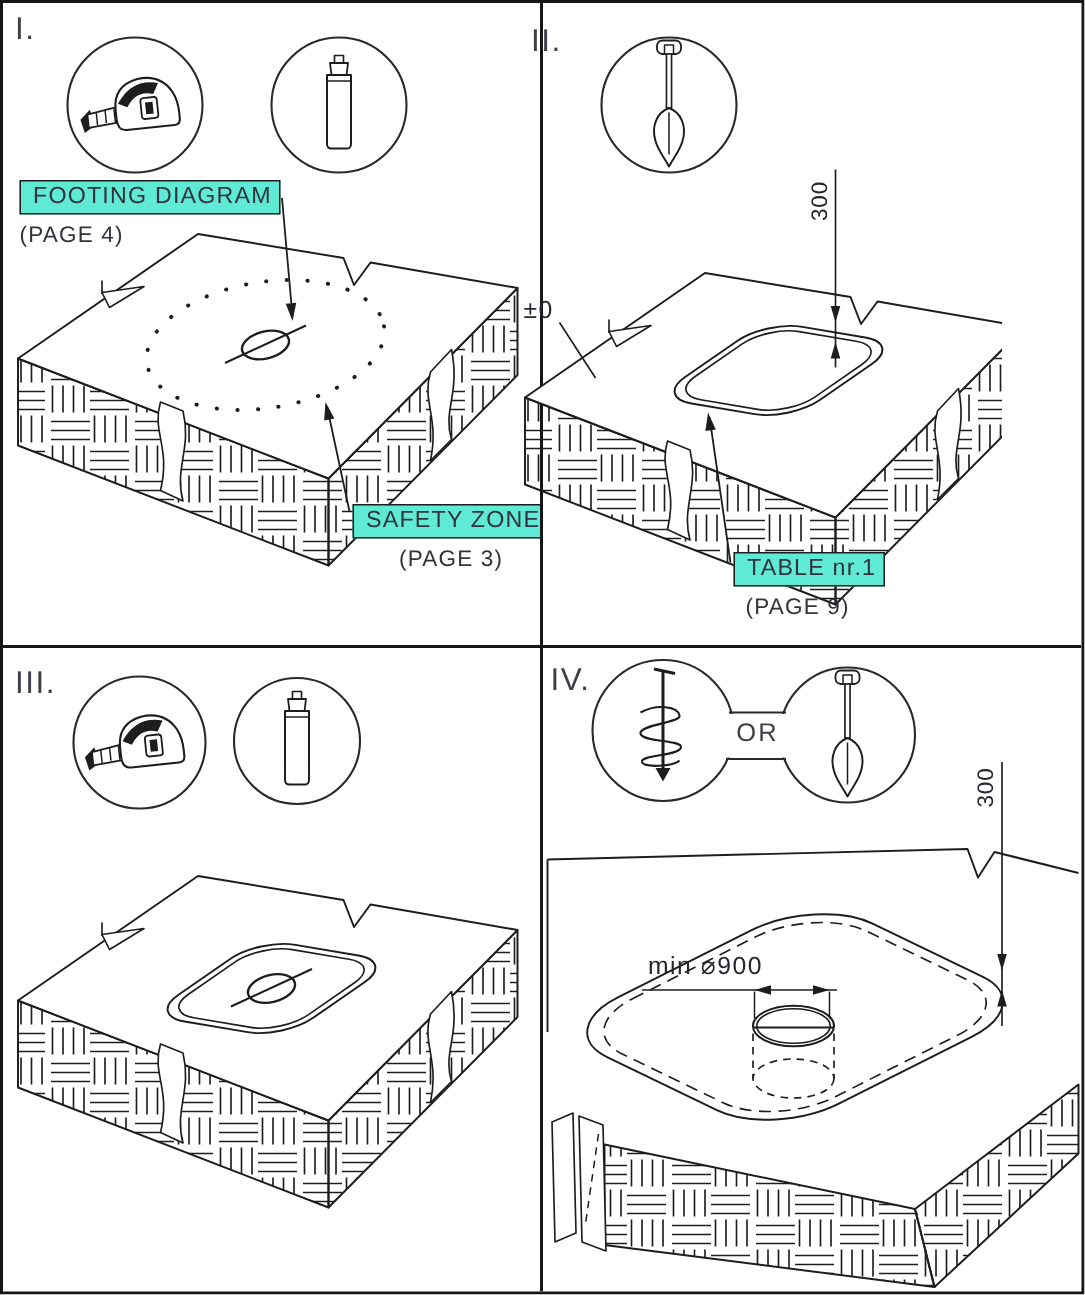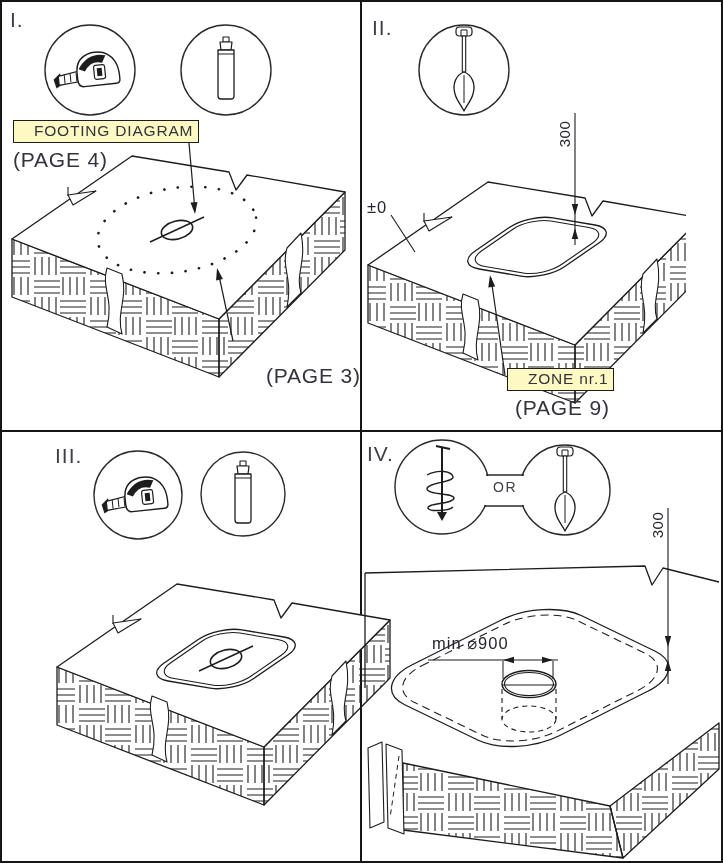--- a/index.html
+++ b/index.html
@@ -9,39 +9,39 @@
     border:2px solid #161616;
     background:#fff;
     font-family:"Liberation Sans","DejaVu Sans",sans-serif;
     color:#34343e;
     overflow:hidden;
   }
   .divider-v{position:absolute;left:358px;top:0;width:2px;height:859px;background:#161616;}
   .divider-h{position:absolute;left:0;top:428px;width:719px;height:2px;background:#161616;}
   .panel{position:absolute;overflow:hidden;}
   #panel-1{left:0;top:0;width:358px;height:428px;}
-  #panel-2{left:358px;top:0;width:326px;height:428px;}
-  #panel-3{left:0;top:430px;width:424px;height:429px;margin-left:45px;}
+  #panel-2{left:340px;top:0;width:326px;height:428px;}
+  #panel-3{left:0;top:430px;width:424px;height:429px;}
   #panel-4{left:360px;top:430px;width:359px;height:429px;text-decoration:underline;}
   .panel svg{position:absolute;left:0;top:0;}
   .numeral{
     position:absolute;font-size:21px;letter-spacing:1px;color:#3f3f49;
   }
   .ovl{position:absolute;white-space:nowrap;}
   .callout-box{
-    border:1.3px solid #1d1d1d;background:#fef9c3;
-    padding:1px 5px 2px 20px;font-size:15.5px;letter-spacing:.8px;color:#33333d;
-  }
-  .page-ref{font-size:21px;letter-spacing:.8px;color:#33333d;padding:2px 0;}
+    border:1.3px solid #1d1d1d;background:#5eead4;
+    padding:1px 5px 2px 8px;font-size:15.5px;letter-spacing:.8px;color:#33333d;
+  }
+  .page-ref{font-size:15px;letter-spacing:.8px;color:#33333d;padding:2px 0;}
   .dim-vert{
     width:40px;height:20px;text-align:center;font-size:15px;letter-spacing:.5px;
     transform:rotate(-90deg);color:#26262e;
   }
   .dim-horiz{font-size:16.5px;letter-spacing:1px;color:#26262e;}
-  .or-label{font-size:14px;letter-spacing:1.5px;color:#3f3f49;width:34px;text-align:center;}
+  .or-label{font-size:17px;letter-spacing:1.5px;color:#3f3f49;width:34px;text-align:center;}
   line,path,polyline,polygon,ellipse,rect,circle{stroke-linejoin:round;}
 </style>
 </head>
 <body>
 
 <div id="stage">
 
   <svg width="0" height="0" style="position:absolute">
     <defs>
       <pattern id="hatch" width="56" height="40" patternUnits="userSpaceOnUse">
@@ -125,20 +125,21 @@
       <line x1="186" y1="130" x2="193" y2="209" stroke="#1d1d1d" stroke-width="1.2"></line>
       <polygon points="193,212 188.5,200.5 195.5,199.9" fill="#1d1d1d"></polygon>
 
       <line x1="231" y1="339" x2="216" y2="269" stroke="#1d1d1d" stroke-width="1.2"></line>
       <polygon points="215,266 220.9,277 214.1,278.4" fill="#1d1d1d"></polygon>
     </svg>
 
     <div class="numeral ovl" style="left:8px;top:6px">I.</div>
     <div class="ovl callout-box" style="left:11px;top:118px">FOOTING DIAGRAM</div>
     <div class="ovl page-ref" style="left:11px;top:144px">(PAGE 4)</div>
+    <div class="ovl callout-box" style="left:233px;top:334px">SAFETY ZONE</div>
     <div class="ovl page-ref" style="left:264px;top:360px">(PAGE 3)</div>
   </div>
 
   <div id="panel-2" class="panel">
     <svg width="359" height="428" viewBox="0 0 359 428">
       <circle cx="104" cy="68" r="45" fill="#fff" stroke="#2a2a2a" stroke-width="1.4"></circle>
       <use href="#icon-shovel" x="104" y="66"></use>
 
       <use href="#ground-block"></use>
       <use href="#excavation-shape"></use>
@@ -149,21 +150,21 @@
 
       <line x1="31" y1="213" x2="55" y2="250" stroke="#1d1d1d" stroke-width="1.1"></line>
 
       <line x1="145" y1="373" x2="131" y2="276" stroke="#1d1d1d" stroke-width="1.2"></line>
       <polygon points="130,273 135.2,284.4 128.3,285.4" fill="#1d1d1d"></polygon>
     </svg>
 
     <div class="numeral ovl" style="left:12px;top:14px">II.</div>
     <div class="ovl dim-horiz" style="left:7px;top:196px">±0</div>
     <div class="ovl dim-vert" style="left:186px;top:122px">300</div>
-    <div class="ovl callout-box" style="left:147px;top:366px">ZONE nr.1</div>
+    <div class="ovl callout-box" style="left:147px;top:366px">TABLE nr.1</div>
     <div class="ovl page-ref" style="left:155px;top:392px">(PAGE 9)</div>
   </div>
 
   <div id="panel-3" class="panel">
     <svg width="358" height="429" viewBox="0 0 358 429">
       <circle cx="91" cy="63" r="44" fill="#fff" stroke="#2a2a2a" stroke-width="1.4"></circle>
       <use href="#icon-tape" x="91" y="65"></use>
       <circle cx="196" cy="62" r="42" fill="#fff" stroke="#2a2a2a" stroke-width="1.4"></circle>
       <use href="#icon-spray" x="196" y="64"></use>
 

